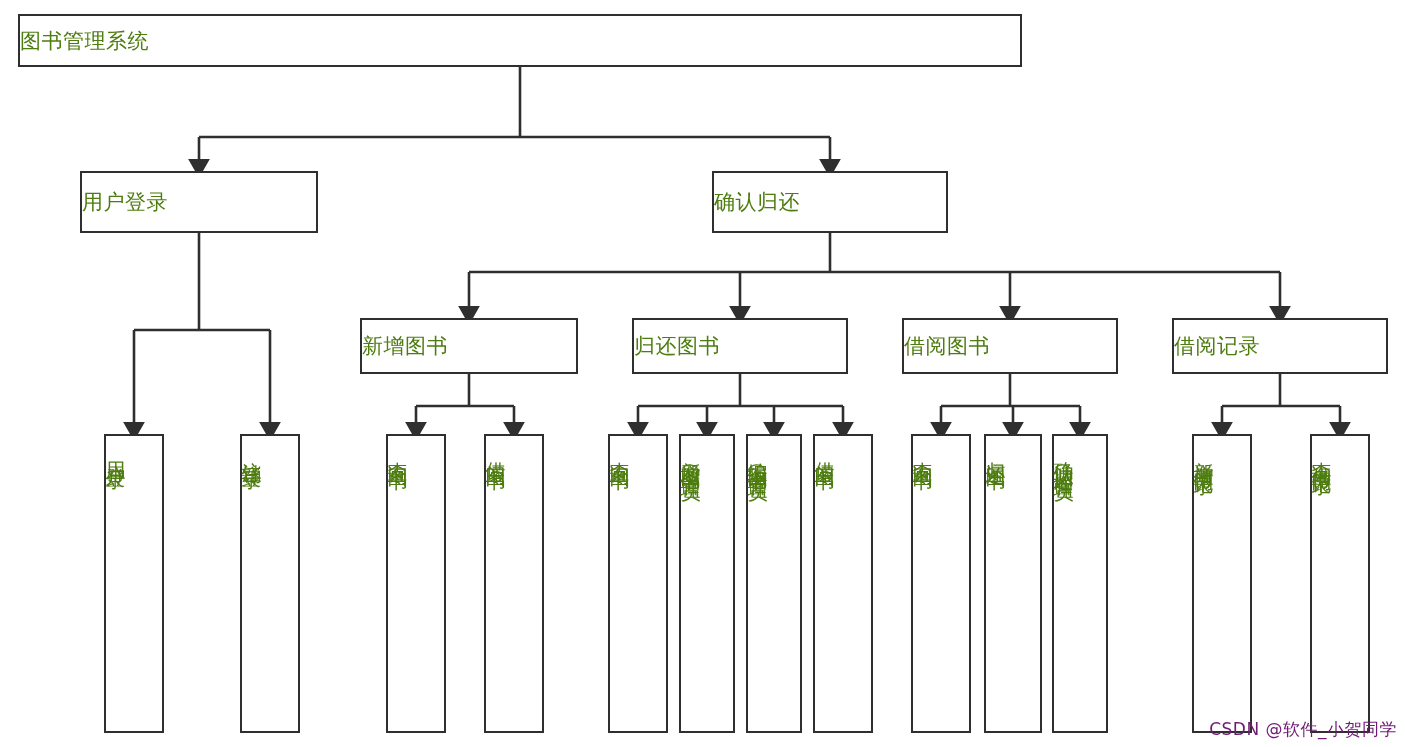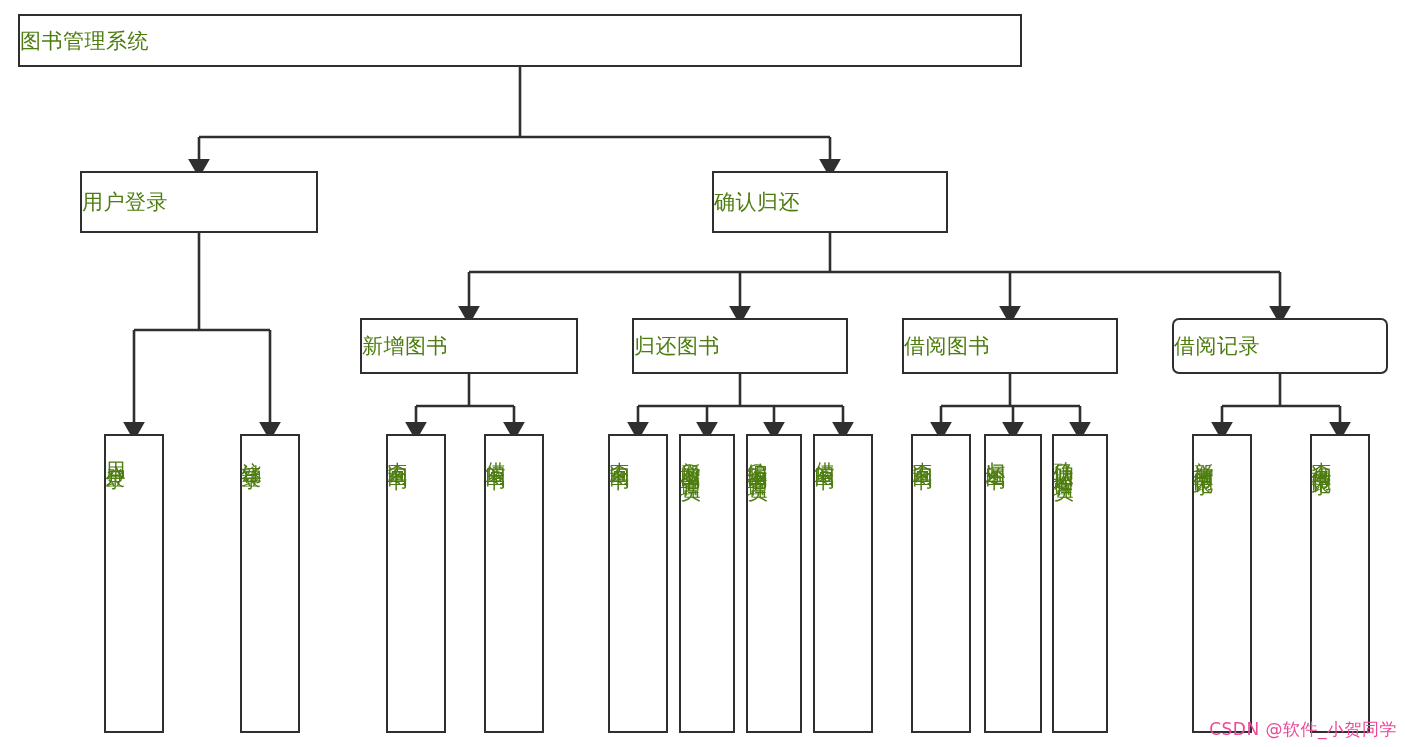--- a/index.html
+++ b/index.html
@@ -57,21 +57,21 @@
   }
   .htext {
     white-space: nowrap;
     display: block;
   }
   .watermark {
     position: absolute;
     right: 8px;
     bottom: 6px;
     font-size: 17px;
-    color: #ec4899;
+    color: #701a75;
     letter-spacing: 0.5px;
     white-space: nowrap;
     user-select: none;
   }
 </style>
 </head>
 <body>
 
 <div id="diagram-root">
   <svg id="edges" viewBox="0 0 1405 747">
@@ -129,21 +129,21 @@
       </div>
       <div class="node h-node" style="left: 360px; top: 318px; width: 218px; height: 56px;">
         <span class="htext">新增图书</span>
       </div>
       <div class="node h-node" style="left: 632px; top: 318px; width: 216px; height: 56px;">
         <span class="htext">归还图书</span>
       </div>
       <div class="node h-node" style="left: 902px; top: 318px; width: 216px; height: 56px;">
         <span class="htext">借阅图书</span>
       </div>
-      <div class="node h-node" style="left: 1172px; top: 318px; width: 216px; height: 56px; border-radius: 7px;">
+      <div class="node h-node" style="left: 1172px; top: 318px; width: 216px; height: 56px;">
         <span class="htext">借阅记录</span>
       </div>
       <div class="node v-node" style="left: 104px; top: 434px; width: 60px; height: 299px;">
         <span class="vtext">用户登录</span>
       </div>
       <div class="node v-node" style="left: 240px; top: 434px; width: 60px; height: 299px;">
         <span class="vtext">注销登录</span>
       </div>
       <div class="node v-node" style="left: 386px; top: 434px; width: 60px; height: 299px;">
         <span class="vtext">查询图书</span>

